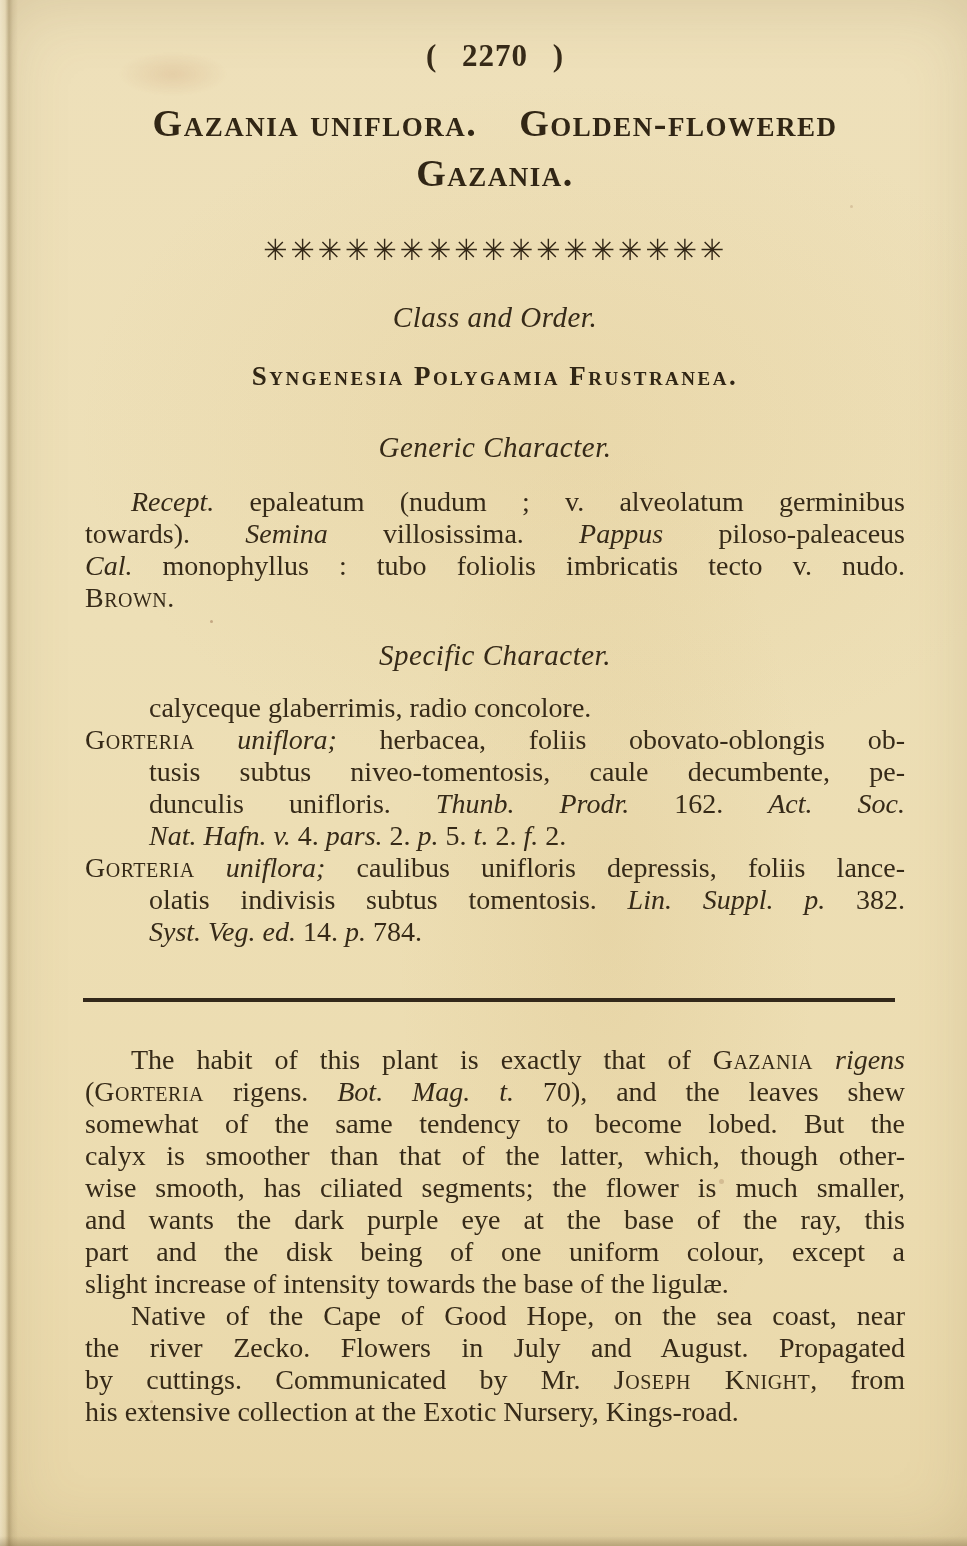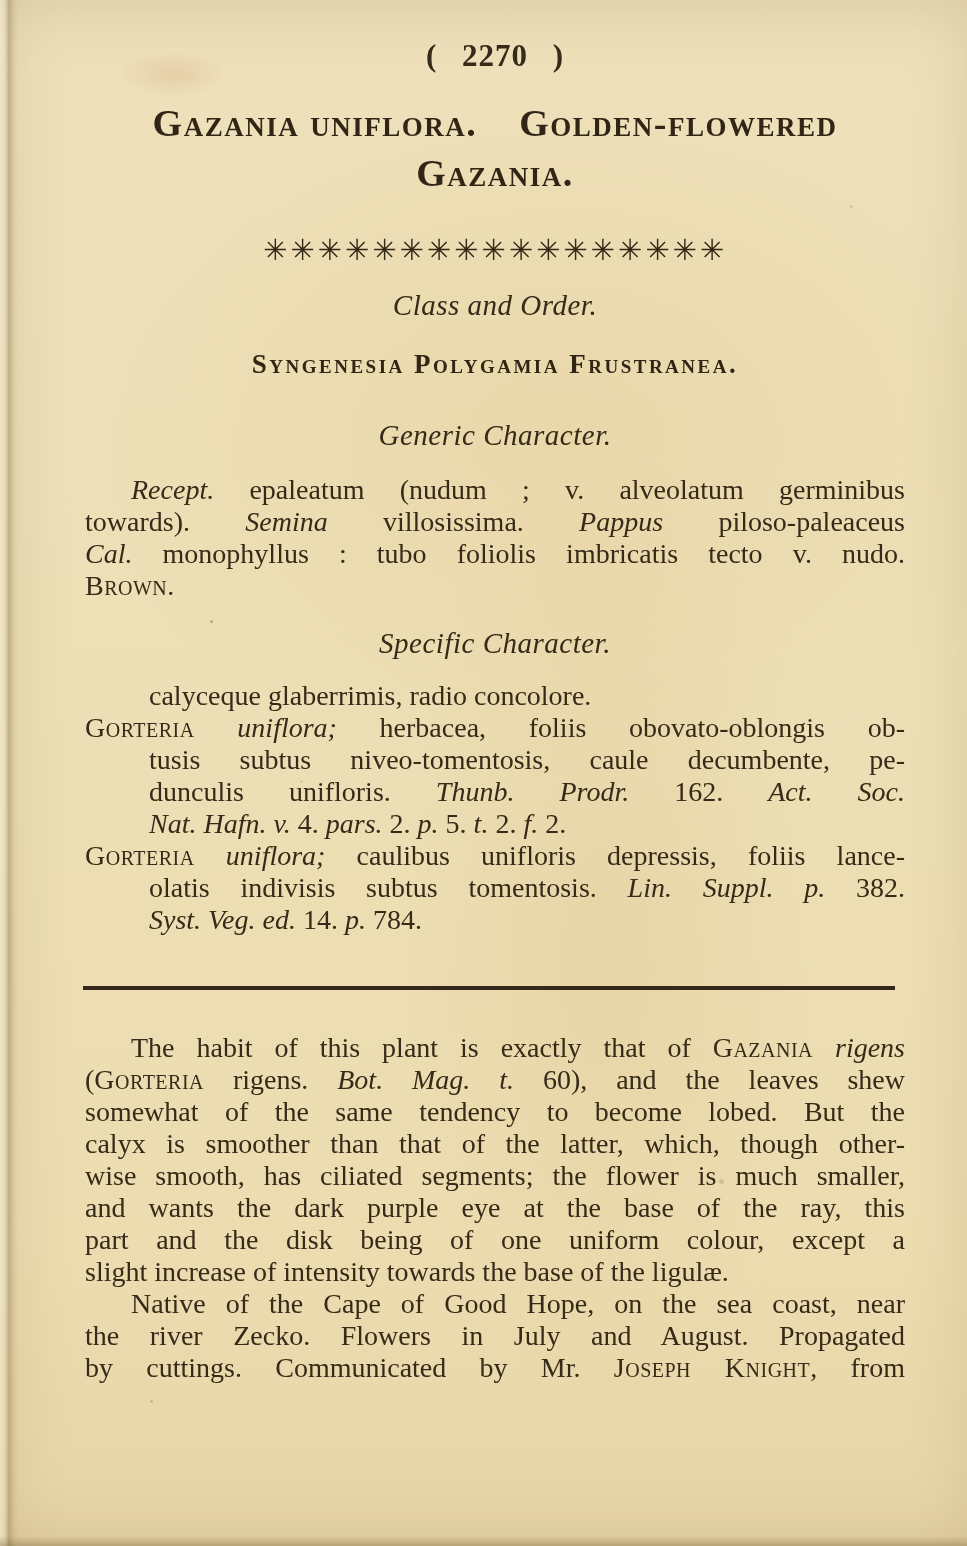--- a/index.html
+++ b/index.html
@@ -68,21 +68,21 @@
     letter-spacing: 3px;
     font-weight: bold;
     color: #332716;
   }
   .h-italic {
     text-align: center;
     font-style: italic;
     font-size: 29px; line-height: 30px;
     letter-spacing: 0.5px;
   }
-  .h-classorder { margin-top: 24px; }
+  .h-classorder { margin-top: 36px; }
   .class-value {
     margin-top: 28px;
     text-align: center;
     font-variant: small-caps;
     font-weight: bold;
     font-size: 27px; line-height: 32px;
     letter-spacing: 2.5px;
     color: #312615;
   }
   .h-generic { margin-top: 40px; }
@@ -157,28 +157,29 @@
           <div class="tline just"><span class="sc">Gorteria</span><span class="it"> uniflora;</span><span> caulibus unifloris depressis, foliis lance-</span></div>
           <div class="tline ind-cont just"><span>olatis indivisis subtus tomentosis. </span><span class="it">Lin. Suppl. p.</span><span> 382.</span></div>
           <div class="tline ind-cont"><span class="it">Syst. Veg. ed.</span><span> 14. </span><span class="it">p.</span><span> 784.</span></div>
         </div>
     </div>
 
     <hr class="rule">
 
     <div class="text-block body-par1">
         <div class="tline ind-first just"><span>The habit of this plant is exactly that of </span><span class="sc">Gazania</span><span> </span><span class="it">rigens</span></div>
-        <div class="tline just"><span>(</span><span class="sc">Gorteria</span><span> rigens. </span><span class="it">Bot. Mag. t.</span><span> 60), and the leaves shew</span></div>
+        <div class="tline just"><span>(</span><span class="sc">Gorteria</span><span> rigens. </span><span class="it">Bot. Mag. t.</span><span> 70), and the leaves shew</span></div>
         <div class="tline just"><span>somewhat of the same tendency to become lobed. But the</span></div>
         <div class="tline just"><span>calyx is smoother than that of the latter, which, though other-</span></div>
         <div class="tline just"><span>wise smooth, has ciliated segments; the flower is much smaller,</span></div>
         <div class="tline just"><span>and wants the dark purple eye at the base of the ray, this</span></div>
         <div class="tline just"><span>part and the disk being of one uniform colour, except a</span></div>
         <div class="tline"><span>slight increase of intensity towards the base of the ligulæ.</span></div>
       </div>
     <div class="text-block body-par2">
         <div class="tline ind-first just"><span>Native of the Cape of Good Hope, on the sea coast, near</span></div>
         <div class="tline just"><span>the river Zecko. Flowers in July and August. Propagated</span></div>
         <div class="tline just"><span>by cuttings. Communicated by Mr. </span><span class="sc">Joseph Knight</span><span>, from</span></div>
+        <div class="tline"><span>his extensive collection at the Exotic Nursery, Kings-road.</span></div>
       </div>
 
   </div>
 </div>
 
 </body></html>

